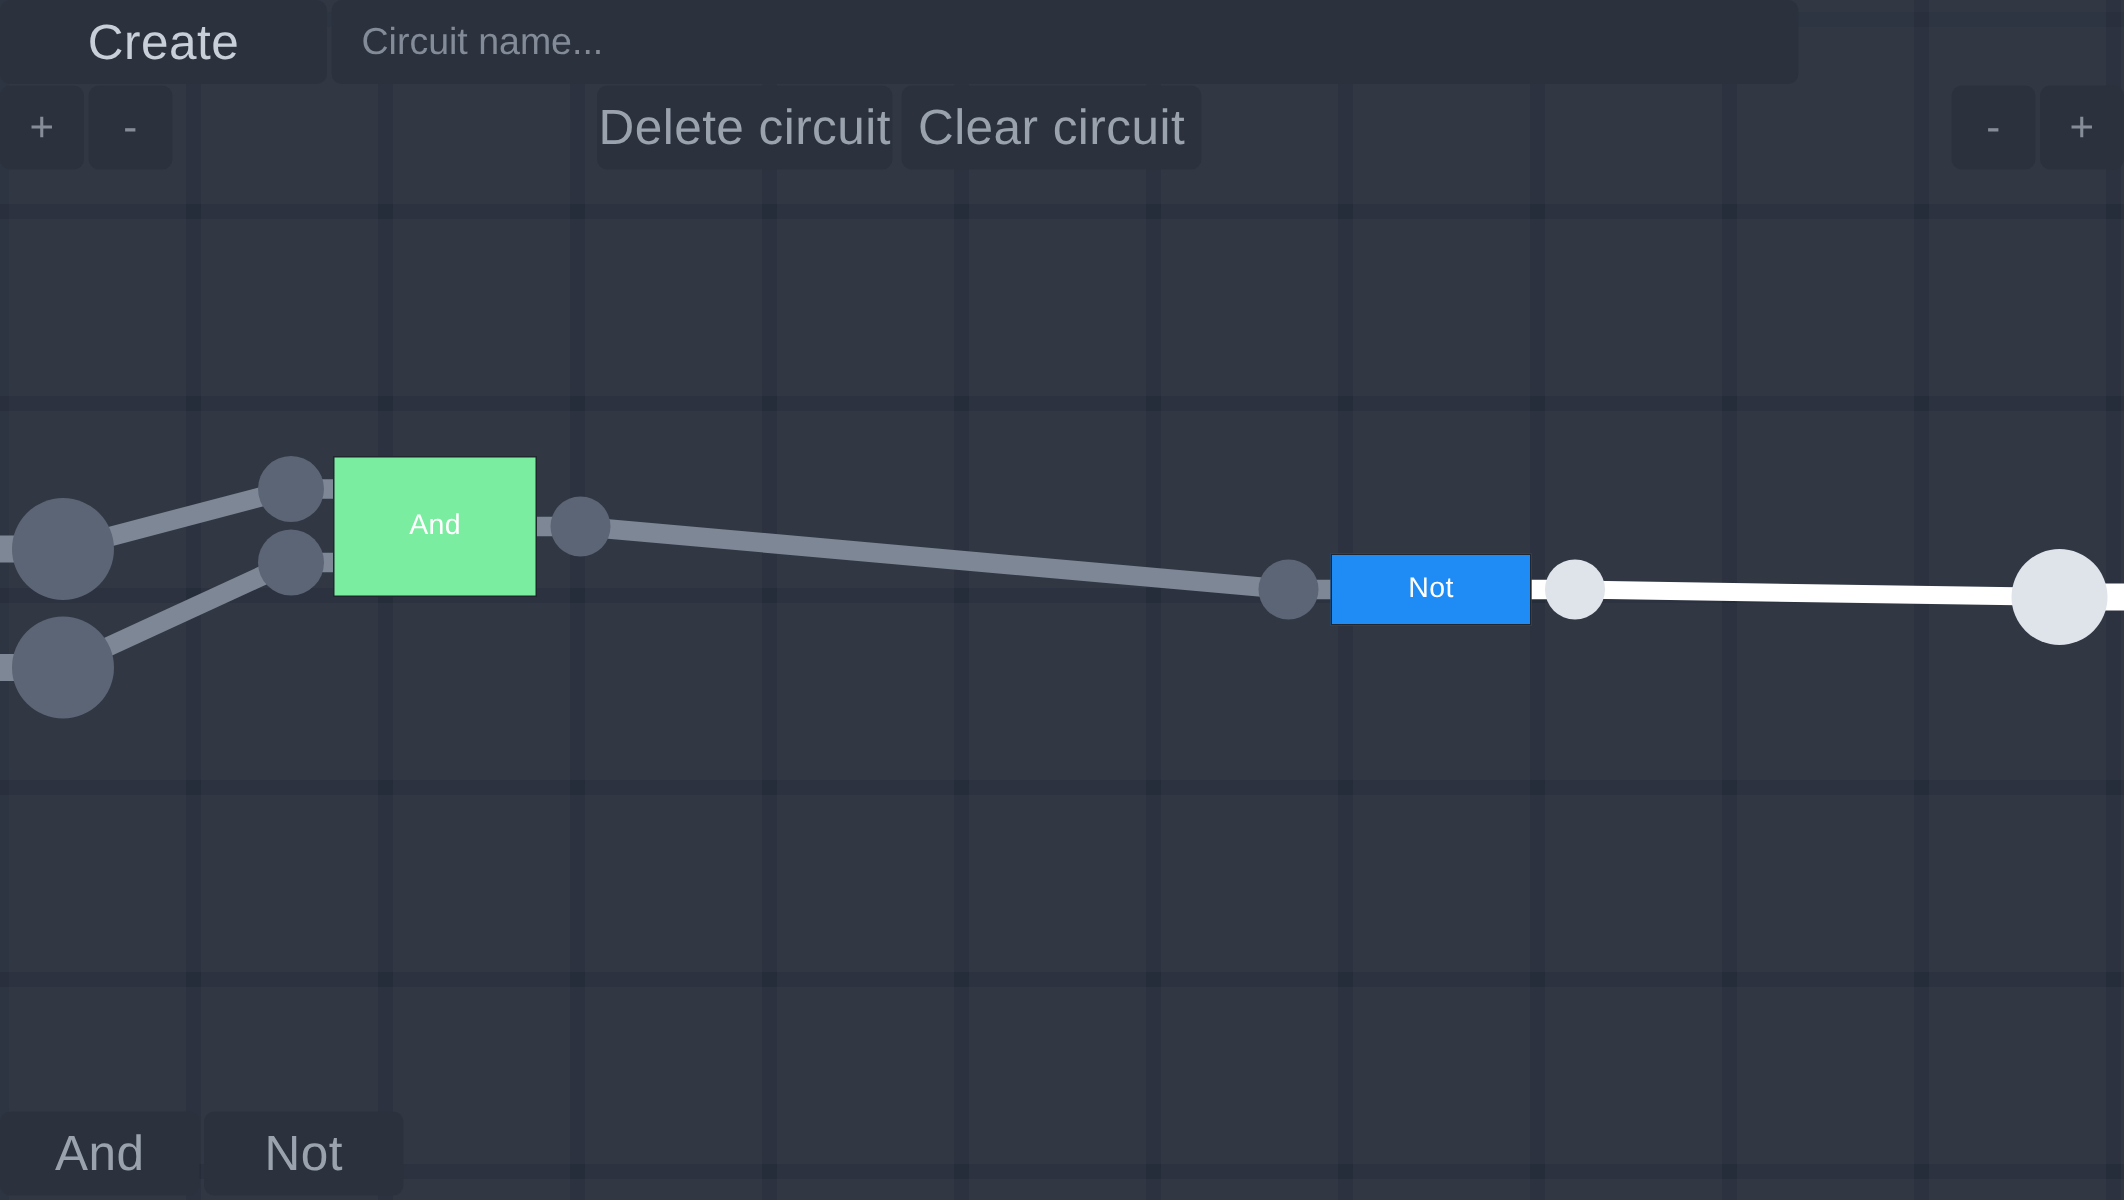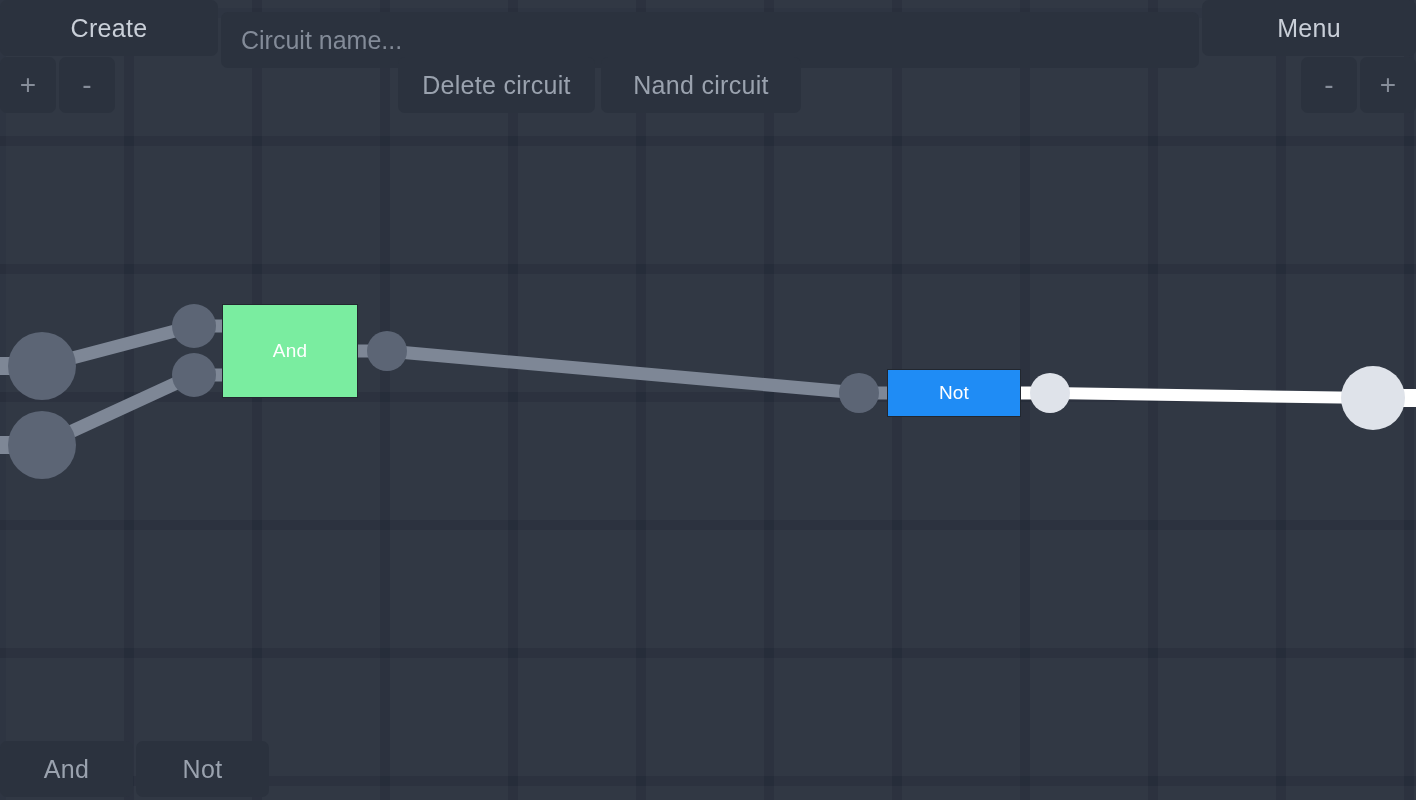--- a/index.html
+++ b/index.html
@@ -84,21 +84,21 @@
   #bar-second { top: 57px; height: 56px; }
   #bar-bottom { top: 741px; height: 56px; }
 
   .btn {
     height: 56px;
     background: #2b323e;
     border: none;
     border-radius: 7px;
     color: #9aa2ae;
     font-family: "Liberation Sans", sans-serif;
-    font-size: 25px;
+    font-size: 33px;
     font-weight: 400;
     letter-spacing: .3px;
     display: flex;
     align-items: center;
     justify-content: center;
     box-sizing: border-box;
     padding: 4px 14px;
     cursor: pointer;
     white-space: nowrap;
   }
@@ -161,36 +161,35 @@
         </div>
         <div class="gate" style="left: 954px; top: 393px; width: 134px; height: 48px; background: rgb(31, 140, 245);">
           <span>Not</span>
         </div>
       </div>
   </div>
 
   <div class="bar" id="bar-top">
     <button class="btn lit" style="width:218px">Create</button>
     <div class="gap"></div>
-    <input class="field" style="width: 978px; margin-top: 12px;" placeholder="Circuit name...">
-    <div class="gap"></div>
-    <button class="btn lit" style="width:214px">Menu</button>
+    <input class="field" style="width: 978px;" placeholder="Circuit name...">
+    <div class="gap"></div>
   </div>
 
   <div class="bar" id="bar-second">
     <button class="btn sq">+</button>
     <div class="gap"></div>
     <button class="btn sq">-</button>
 
     <div style="width:283px"></div>
 
     <button class="btn" style="width:197px">Delete circuit</button>
     <div class="gap"></div>
     <div class="gap"></div>
-    <button class="btn" style="width:200px">Nand circuit</button>
+    <button class="btn" style="width:200px">Clear circuit</button>
 
     <div class="spacer"></div>
 
     <button class="btn sq">-</button>
     <div class="gap"></div>
     <button class="btn sq">+</button>
   </div>
 
   <div class="bar" id="bar-bottom">
       <button class="btn" style="width: 133px;">And</button>

